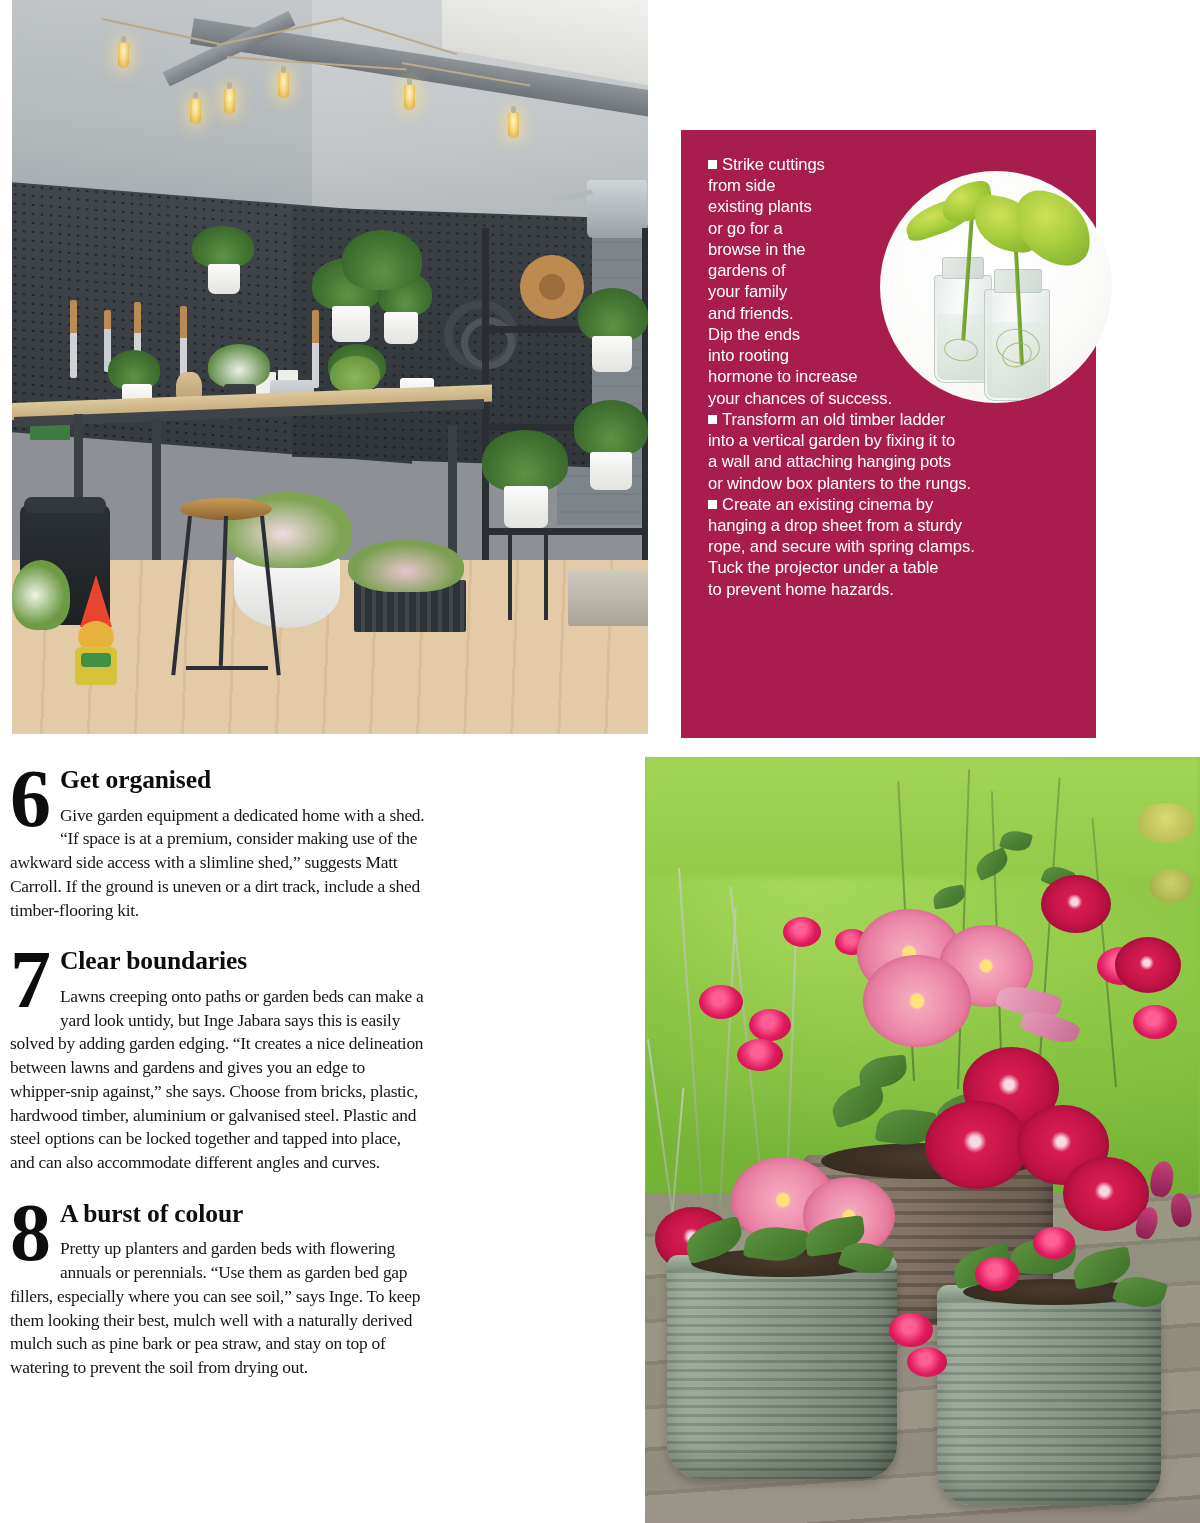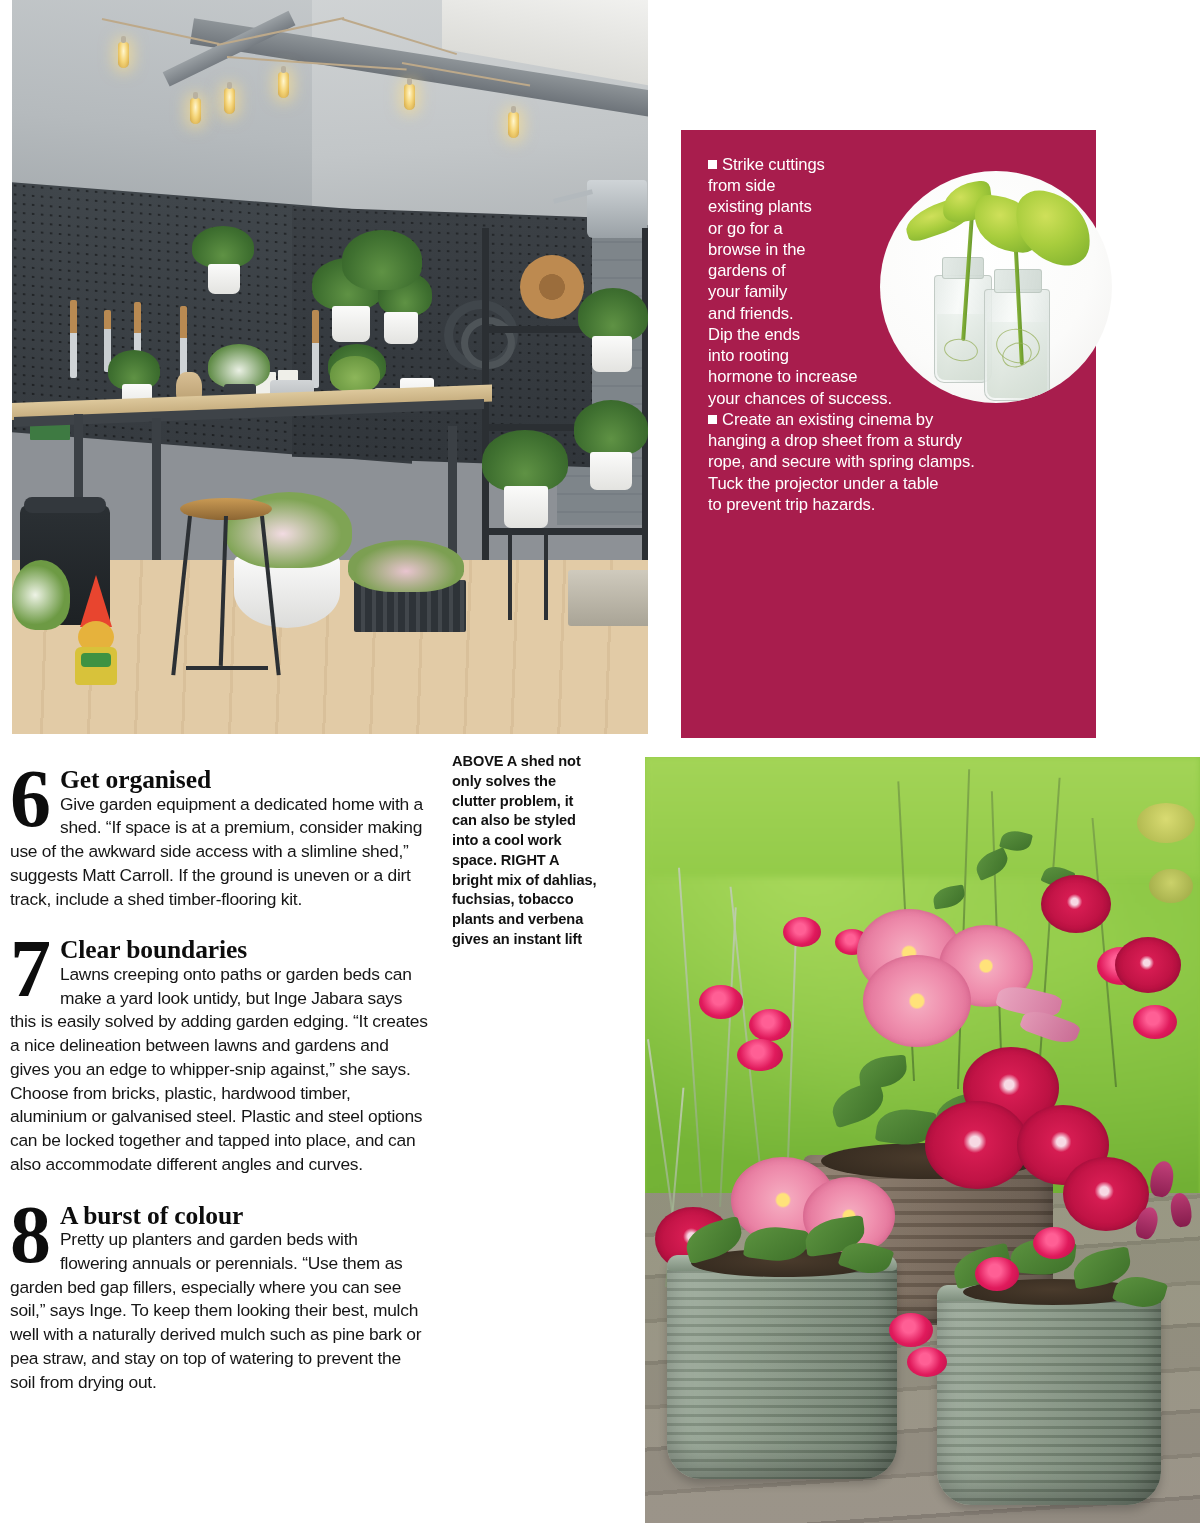--- a/index.html
+++ b/index.html
@@ -326,26 +326,26 @@
   .tip-heading {
     font-family: "Liberation Serif", serif;
     font-weight: bold;
     font-size: 25.5px;
     line-height: 1.0;
     color: #0d0d0d;
     letter-spacing: -0.1px;
     padding-top: 2px;
   }
   .tip-body {
-    font-family: Liberation Sans, sans-serif;
+    font-family: Liberation Serif, serif;
     font-size: 17.4px;
     line-height: 1.365;
     color: #161616;
     letter-spacing: -0.25px;
-    margin-top: 0;
+    margin-top: 11px;
   }
 
   
   .flower-photo {
     position: absolute;
     left: 645px; top: 757px;
     width: 555px; height: 766px;
     overflow: hidden;
     background: #8cc63f;
   }
@@ -564,27 +564,33 @@
           <span>and friends.</span><br>
           <span>Dip the ends</span><br>
           <span>into rooting</span>
         </div>
 
         <div class="gs-wide">
           <span>hormone to increase</span><br>
           <span>your chances of success.</span>
         </div>
 
+        <div class="gs-wide">
+          <span class="gs-bullet"></span><span>Transform an old timber ladder</span><br>
+          <span>into a vertical garden by fixing it to</span><br>
+          <span>a wall and attaching hanging pots</span><br>
+          <span>or window box planters to the rungs.</span>
+        </div>
 
         <div class="gs-wide">
           <span class="gs-bullet"></span><span>Create an existing cinema by</span><br>
           <span>hanging a drop sheet from a sturdy</span><br>
           <span>rope, and secure with spring clamps.</span><br>
           <span>Tuck the projector under a table</span><br>
-          <span>to prevent trip hazards.</span>
+          <span>to prevent home hazards.</span>
         </div>
       </div>
 
       <div class="gs-circle">
 
         <div class="jar" style="left:54px; top:104px; width:58px; height:108px;">
           <div class="jar-water" style="height:66px;"></div>
         </div>
         <div class="jar-neck" style="left:62px; top:86px; width:42px; height:22px;"></div>
 
@@ -601,21 +607,20 @@
         <div class="leaf" style="left:94px; top:26px; width:66px; height:54px; border-radius:20% 70% 25% 65%; transform:rotate(6deg);"></div>
         <div class="leaf" style="left:134px; top:22px; width:78px; height:70px; border-radius:30% 70% 30% 70%; transform:rotate(10deg);"></div>
 
         <div class="root" style="left:116px; top:158px; width:44px; height:34px; transform:rotate(12deg);"></div>
         <div class="root" style="left:122px; top:172px; width:30px; height:24px; transform:rotate(-20deg);"></div>
         <div class="root" style="left:64px; top:168px; width:34px; height:22px; transform:rotate(8deg);"></div>
       </div>
     </div>
   </div>
 
-  <div class="caption">ABOVE A shed not only solves the clutter problem, it can also be styled into a cool work space. RIGHT A bright mix of dahlias, fuchsias, tobacco plants and verbena gives an instant lift</div>
 
   <div class="article">
 
     <div class="tip">
       <span class="tip-dropcap">6</span>
       <div class="tip-heading">Get organised</div>
       <div class="tip-body">Give garden equipment a dedicated home with a shed. “If space is at a premium, consider making use of the awkward side access with a slimline shed,” suggests Matt Carroll. If the ground is uneven or a dirt track, include a shed timber-flooring kit.</div>
     </div>
 
     <div class="tip">

